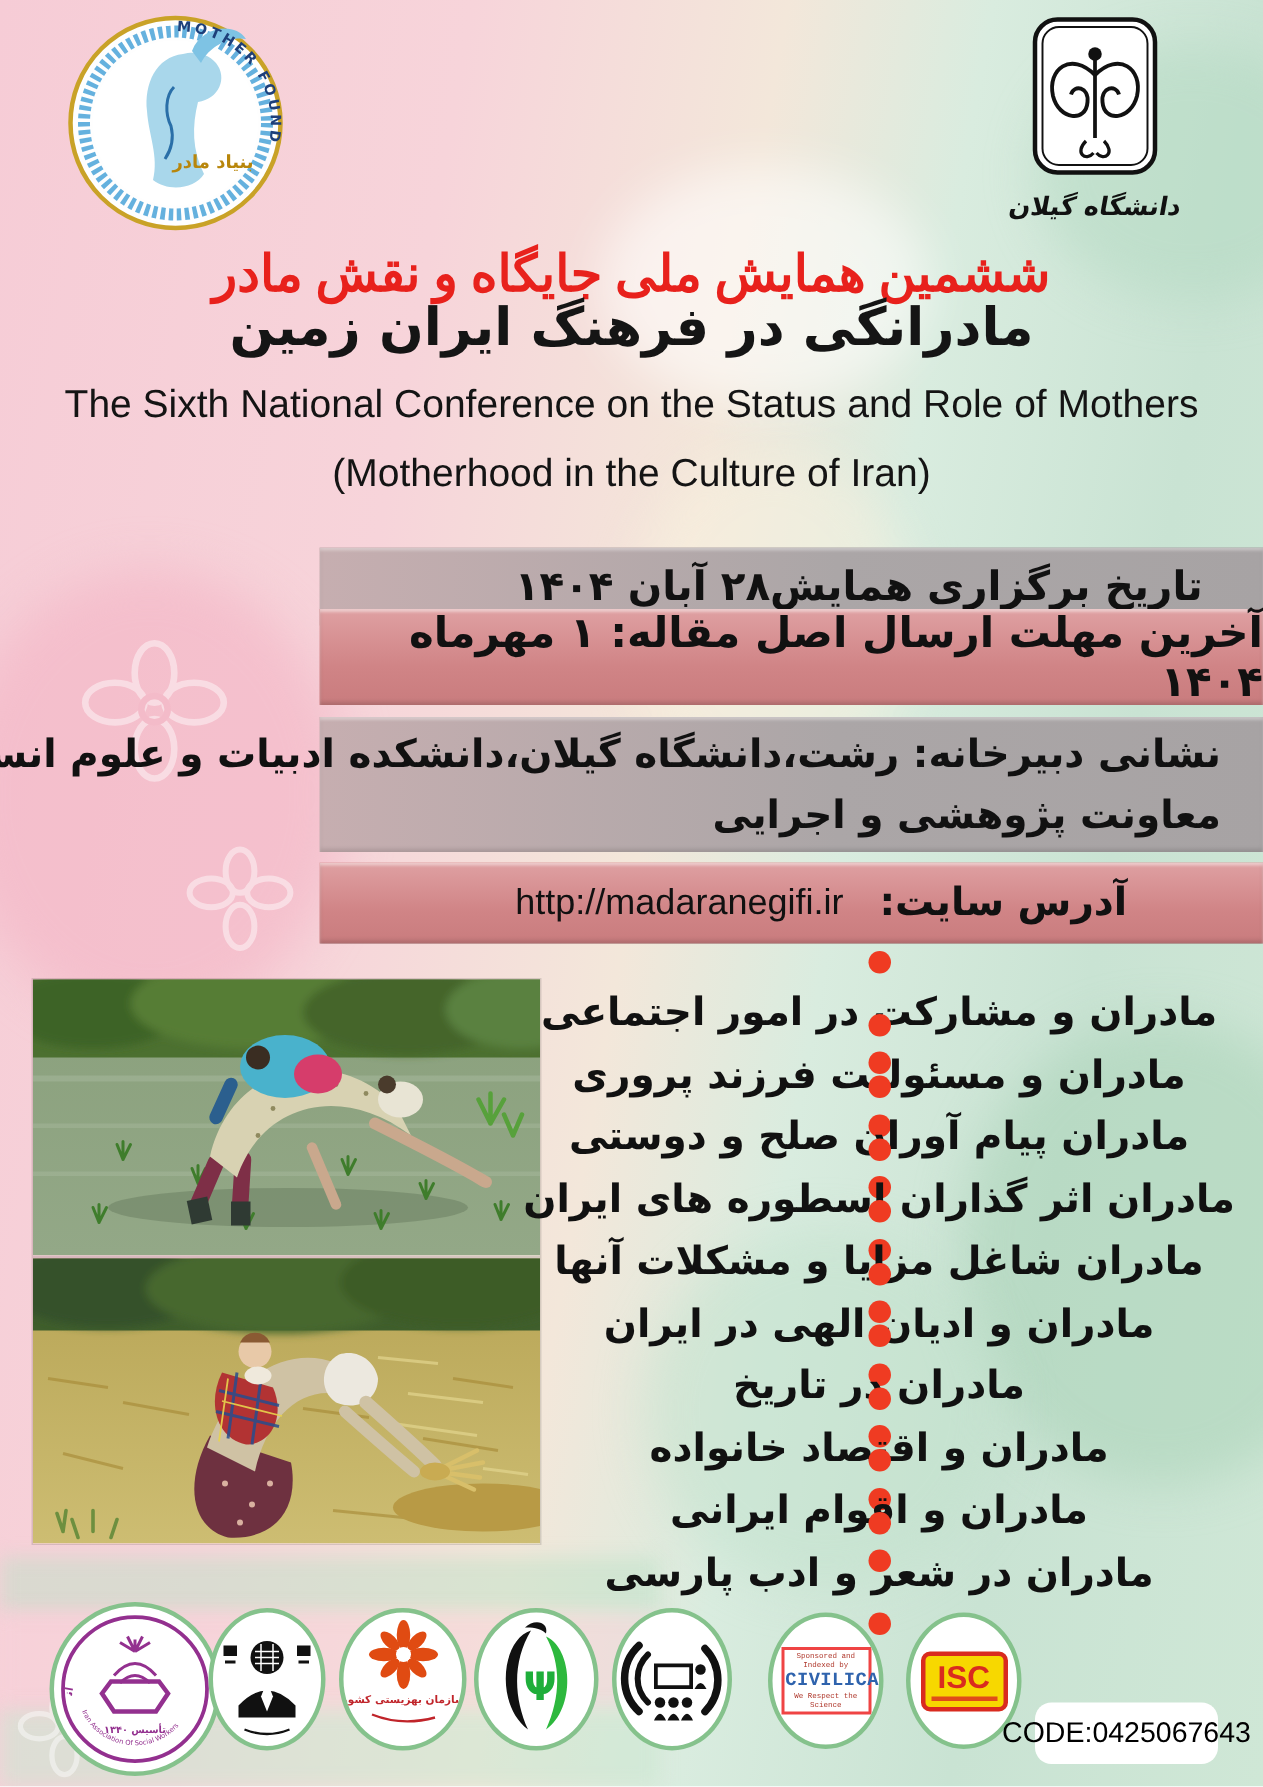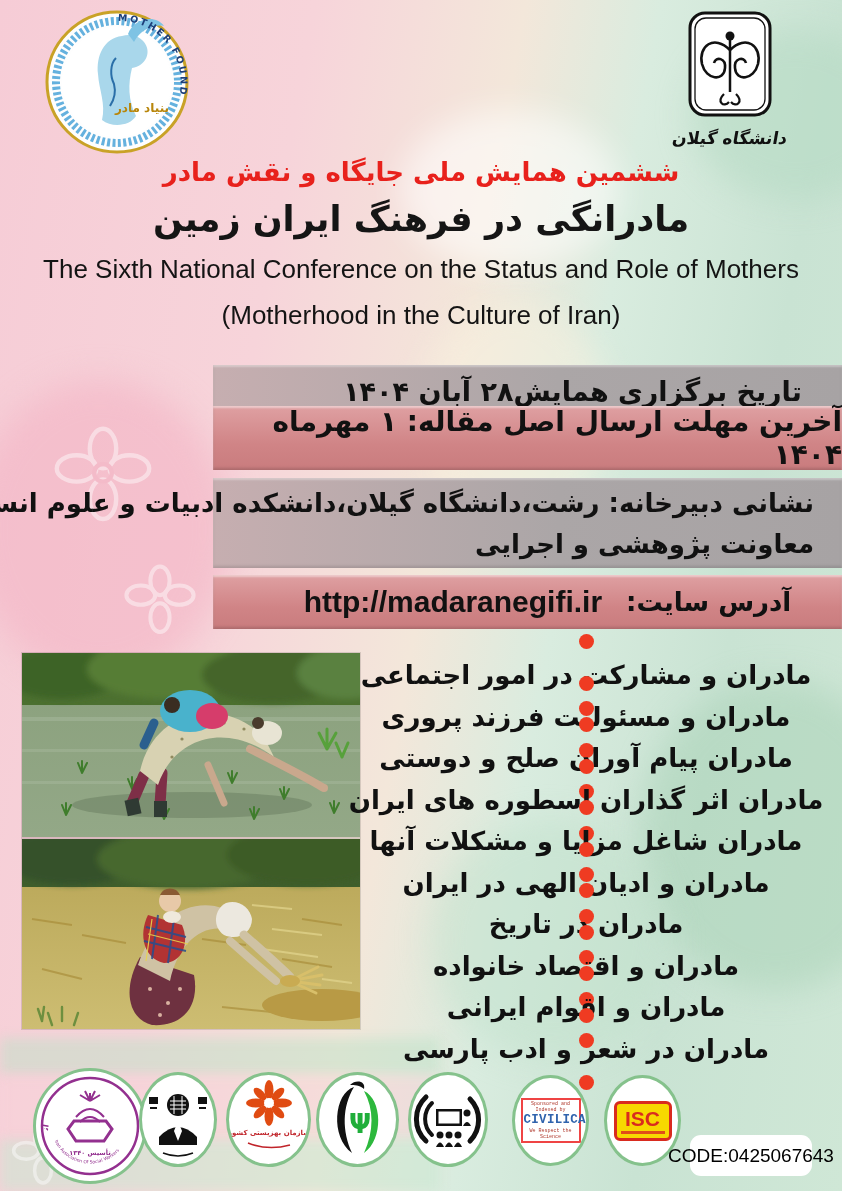--- a/index.html
+++ b/index.html
@@ -11,42 +11,42 @@
   .band{position:absolute;filter:blur(6px);pointer-events:none;}
   .flower{position:absolute;opacity:.45;pointer-events:none;}
 
   
   .mother-logo{position:absolute;left:42px;top:6px;width:150px;height:152px;}
   .guilan{position:absolute;left:670px;top:10px;width:120px;text-align:center;}
   .guilan-caption{font-size:17px;font-weight:bold;color:#111;transform:skewX(-10deg);margin-top:2px;direction:rtl;}
 
   
   .t{position:absolute;left:0;right:0;text-align:center;}
-  .title-red{top:150px;font-size:26px;font-weight:bold;color:#e8211c;direction:rtl;line-height:44px;}
+  .title-red{top:162px;font-size:34px;font-weight:bold;color:#e8211c;direction:rtl;line-height:44px;font-family:Liberation Serif, serif;}
   .title-black{top:196px;font-size:35px;font-weight:bold;color:#151515;direction:rtl;line-height:46px;}
   .title-en{font-family:"Liberation Sans",sans-serif;font-weight:400;color:#141414;font-size:26px;}
   .en1{top:254px;} .en2{top:300px;}
 
   
   .banner{position:absolute;left:213px;width:629px;color:#111;}
   .banner-gray{background:linear-gradient(90deg,#c6aeb0,#aba6a7 55%,#a7a3a4);
     box-shadow:inset 0 2px 2px rgba(255,255,255,.35), inset 0 -2px 3px rgba(0,0,0,.12);}
   .banner-salmon{background:linear-gradient(180deg,#dfa0a2,#d08486 60%,#c97c7e);
     box-shadow:inset 0 2px 2px rgba(255,255,255,.45), inset 0 -2px 3px rgba(0,0,0,.15);}
   .b1{top:345px;height:52px;display:flex;align-items:center;justify-content:center;
       padding-left:90px;font-size:27px;font-weight:bold;direction:rtl;margin-top:20px;}
   .b2{top:406px;height:64px;display:flex;align-items:center;justify-content:center;
       font-size:28px;font-weight:bold;direction:rtl;}
   .b3{top:478px;height:90px;padding:5px 28px 0 0;text-align:right;direction:rtl;
       font-size:26px;font-weight:bold;line-height:41px;}
   .b3 .ln{display:block;white-space:nowrap;}
   .b4{top:575px;height:54px;display:flex;flex-direction:row;direction:rtl;align-items:center;
       justify-content:center;gap:24px;padding-left:40px;font-weight:bold;}
   .b4 .site-label{font-size:26px;}
-  .b4 .site-url{font-family:"Liberation Sans",sans-serif;font-weight:bold;font-size:30px;direction:ltr;}
+  .b4 .site-url{font-family:"Liberation Sans",sans-serif;font-weight:normal;font-size:24px;direction:ltr;}
 
   
   .photo{position:absolute;left:22px;width:338px;box-shadow:0 0 0 1px rgba(0,0,0,.12);}
   .photo1{top:653px;height:184px;} .photo2{top:839px;height:190px;}
   .photo svg{display:block;width:100%;height:100%;}
 
   
   .topics{position:absolute;top:634px;right:16px;width:480px;}
   .topic-row{height:41.5px;display:flex;flex-direction:column;direction:rtl;justify-content:flex-start;
     align-items:center;gap:11px;}

